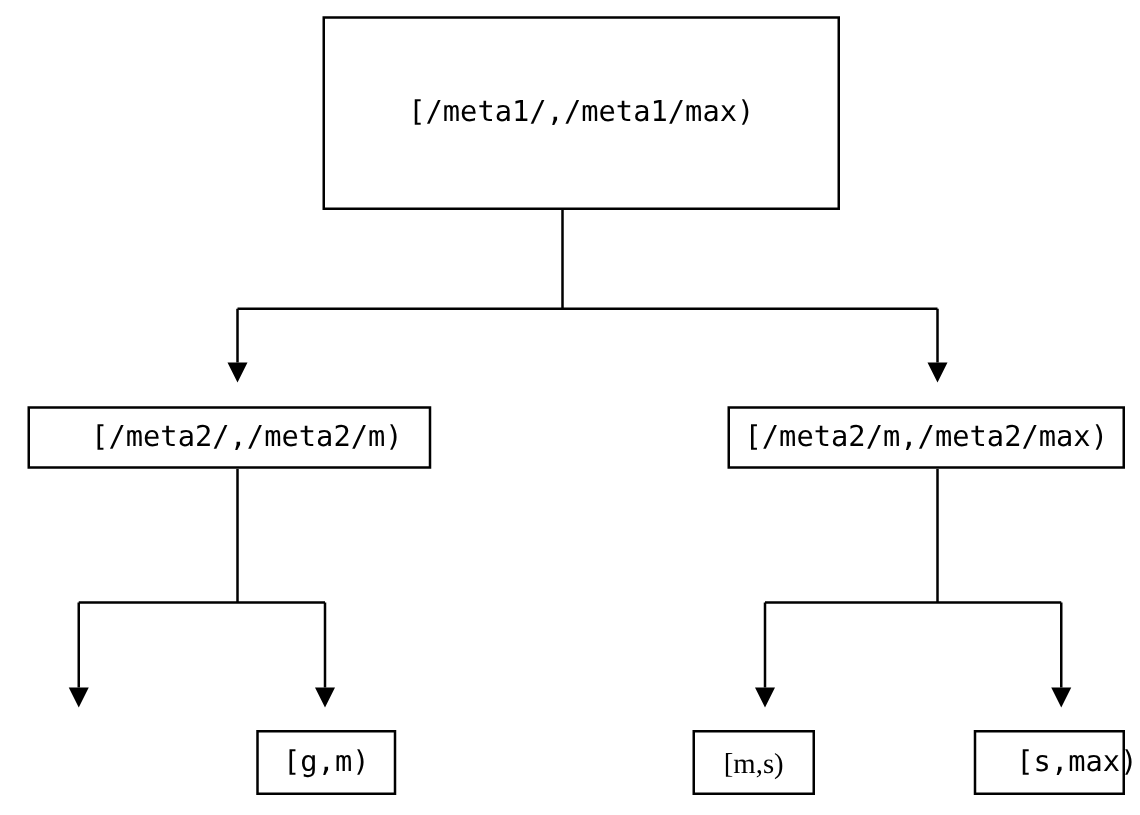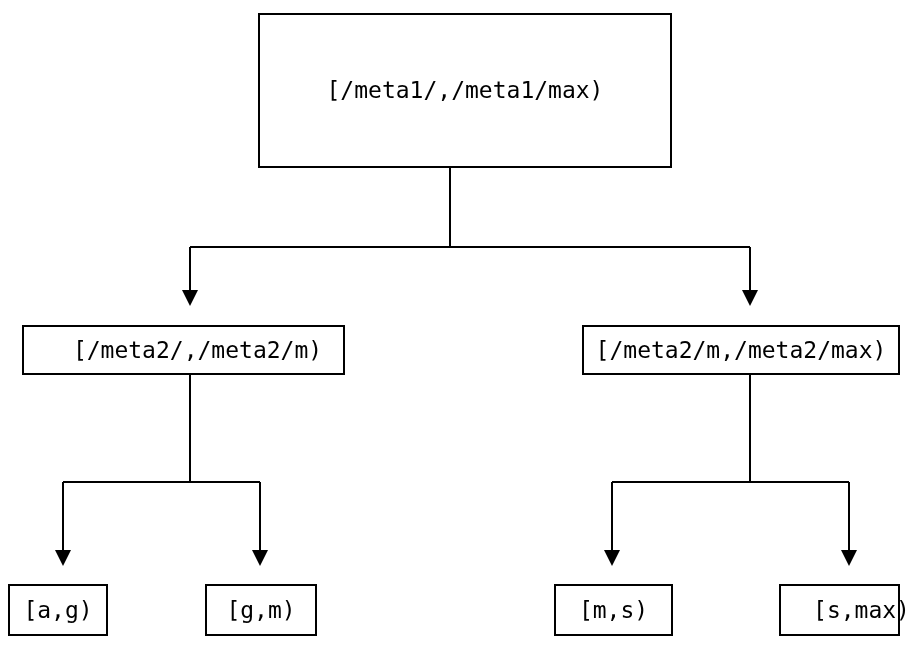--- a/index.html
+++ b/index.html
@@ -41,21 +41,21 @@
     justify-content: center;
     font-size: 23px;
     line-height: 1;
     white-space: nowrap;
   }
   #node-root   { left: 258px; top: 13px;  width: 414px; height: 155px; }
   #node-left   { left: 22px;  top: 325px; width: 323px; height: 50px; padding-left: 28px; }
   #node-right  { left: 582px; top: 325px; width: 318px; height: 50px; }
   #leaf-ag     { left: 8px;   top: 584px; width: 100px; height: 52px; }
   #leaf-gm     { left: 205px; top: 584px; width: 112px;  height: 52px; }
-  #leaf-ms     { left: 554px; top: 584px; width: 119px;  height: 52px; }
+  #leaf-ms     { left: 554px; top: 584px; width: 98px;  height: 52px; font-family: Liberation Serif, serif; }
   #leaf-smax   { left: 779px; top: 584px; width: 121px; height: 52px; padding-left: 44px; }
 </style>
 </head>
 <body>
 
 <div class="canvas">
 
   <svg class="connectors" width="912" height="652" viewBox="0 0 912 652">
 
     <path class="connector-path" d="M450 168 V247 M190 247 H750 M190 247 V290 M750 247 V290"></path>
@@ -70,21 +70,20 @@
     <polygon class="arrowhead" points="604,550 620,550 612,566"></polygon>
     <polygon class="arrowhead" points="841,550 857,550 849,566"></polygon>
   </svg>
 
   <div class="node" id="node-root">[/meta1/,/meta1/max)</div>
 
   <div class="node" id="node-left">[/meta2/,/meta2/m)</div>
 
   <div class="node" id="node-right">[/meta2/m,/meta2/max)</div>
 
-  <div class="node" id="leaf-ag">[a,g)</div>
 
   <div class="node" id="leaf-gm">[g,m)</div>
 
   <div class="node" id="leaf-ms">[m,s)</div>
 
   <div class="node" id="leaf-smax">[s,max)</div>
 
 </div>
 
 </body></html>

